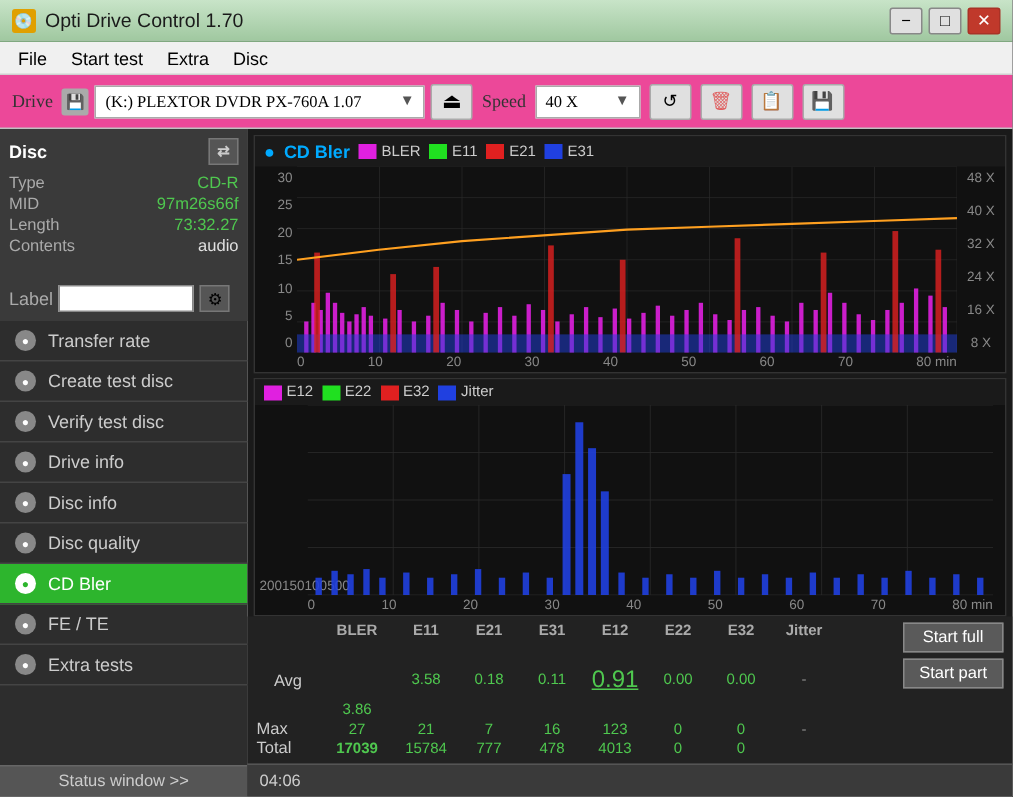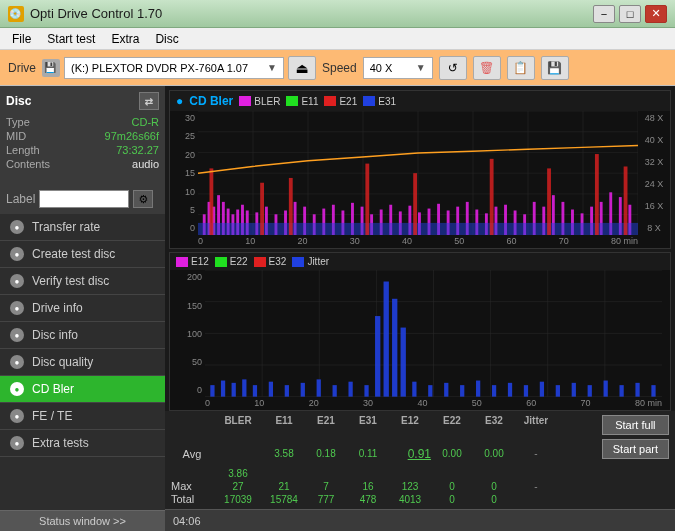--- a/index.html
+++ b/index.html
@@ -12,21 +12,21 @@
     .title-bar-title { font-size: 13px; font-weight: normal; color: #1a1a1a; }
     .title-bar-controls { display: flex; gap: 4px; }
     .tb-btn { width: 22px; height: 18px; border: 1px solid #888; background: #e0e0e0; display: flex; align-items: center; justify-content: center; cursor: pointer; font-size: 11px; border-radius: 2px; }
     .tb-btn.close { background: #c0392b; color: white; border-color: #a93226; }
     
     
     .menu-bar { display: flex; align-items: center; background: #f0f0f0; height: 22px; padding: 0 4px; border-bottom: 1px solid #d0d0d0; }
     .menu-item { padding: 2px 8px; cursor: pointer; font-size: 12px; }
     
     
-    .toolbar { display: flex; align-items: center; background: #fdba74; height: 36px; padding: 0 8px; gap: 6px; border-bottom: 1px solid #c0c0c0; }
+    .toolbar { display: flex; align-items: center; background: #ec4899; height: 36px; padding: 0 8px; gap: 6px; border-bottom: 1px solid #c0c0c0; font-family: Liberation Serif, serif; }
     .toolbar-label { font-size: 12px; color: #333; }
     .drive-dropdown { background: white; border: 1px solid #aaa; padding: 2px 6px; font-size: 11px; height: 22px; width: 220px; display: flex; align-items: center; justify-content: space-between; cursor: pointer; }
     .dropdown-arrow { font-size: 10px; color: #555; }
     .eject-btn { width: 28px; height: 24px; background: #e0e0e0; border: 1px solid #aaa; display: flex; align-items: center; justify-content: center; cursor: pointer; font-size: 14px; border-radius: 2px; }
     .speed-dropdown { background: white; border: 1px solid #aaa; padding: 2px 6px; font-size: 11px; height: 22px; width: 70px; display: flex; align-items: center; justify-content: space-between; cursor: pointer; }
     .toolbar-icon-btn { width: 28px; height: 24px; background: #e0e0e0; border: 1px solid #aaa; display: flex; align-items: center; justify-content: center; cursor: pointer; border-radius: 2px; }
     
     
     .main { display: flex; height: calc(531px - 28px - 22px - 36px); }
     
@@ -352,21 +352,21 @@
           <div class="legend-item">
             <span class="legend-color" style="background:#e02020;"></span>
             <span class="legend-label">E32</span>
           </div>
           <div class="legend-item">
             <span class="legend-color" style="background:#2040e0;"></span>
             <span class="legend-label">Jitter</span>
           </div>
         </div>
         <div style="flex:1;display:flex;position:relative;">
-          <div style="width:35px;display:flex;flex-direction:column;justify-content:space-between;align-items:flex-end;padding:2px 3px;font-size:9px;color:#888;">
+          <div style="width:35px;display:flex;flex-direction:row;justify-content:space-between;align-items:flex-end;padding:2px 3px;font-size:9px;color:#888;">
             <span>200</span>
             <span>150</span>
             <span>100</span>
             <span>50</span>
             <span>0</span>
           </div>
           <div style="flex:1;position:relative;">
             <svg width="100%" height="100%" viewBox="0 0 430 110" preserveAspectRatio="none">
 
               <line x1="0" y1="0" x2="430" y2="0" stroke="#2a2a2a" stroke-width="0.5"></line>
@@ -450,41 +450,41 @@
           <div style="width:42px;text-align:center;font-size:10px;color:#aaa;font-weight:bold;">E32</div>
           <div style="width:42px;text-align:center;font-size:10px;color:#aaa;font-weight:bold;">Jitter</div>
         </div>
 
         <div style="display:flex;align-items:center;margin-bottom:1px;">
           <div style="width:42px;font-size:11px;color:#ccc;text-align:center;">Avg</div>
           <div style="width:50px;text-align:center;font-size:10px;color:#4fc84f;margin-top:40px;">3.86</div>
           <div style="width:42px;text-align:center;font-size:10px;color:#4fc84f;">3.58</div>
           <div style="width:42px;text-align:center;font-size:10px;color:#4fc84f;">0.18</div>
           <div style="width:42px;text-align:center;font-size:10px;color:#4fc84f;">0.11</div>
-          <div style="width:42px;text-align:right;font-size:12px;color:#4fc84f;text-decoration:underline;">0.91</div>
+          <div style="width:42px;text-align:center;font-size:16px;color:#4fc84f;text-decoration:underline;">0.91</div>
           <div style="width:42px;text-align:center;font-size:10px;color:#4fc84f;">0.00</div>
           <div style="width:42px;text-align:center;font-size:10px;color:#4fc84f;">0.00</div>
           <div style="width:42px;text-align:center;font-size:10px;color:#888;">-</div>
         </div>
 
         <div style="display:flex;align-items:center;margin-bottom:1px;">
           <div style="width:42px;font-size:11px;color:#ccc;">Max</div>
           <div style="width:50px;text-align:center;font-size:10px;color:#4fc84f;">27</div>
           <div style="width:42px;text-align:center;font-size:10px;color:#4fc84f;">21</div>
           <div style="width:42px;text-align:center;font-size:10px;color:#4fc84f;">7</div>
           <div style="width:42px;text-align:center;font-size:10px;color:#4fc84f;">16</div>
           <div style="width:42px;text-align:center;font-size:10px;color:#4fc84f;">123</div>
           <div style="width:42px;text-align:center;font-size:10px;color:#4fc84f;">0</div>
           <div style="width:42px;text-align:center;font-size:10px;color:#4fc84f;">0</div>
           <div style="width:42px;text-align:center;font-size:10px;color:#888;">-</div>
         </div>
 
         <div style="display:flex;align-items:center;">
           <div style="width:42px;font-size:11px;color:#ccc;">Total</div>
-          <div style="width:50px;text-align:center;font-size:10px;color:#4fc84f;">17039</div>
+          <div style="width:50px;text-align:center;font-size:10px;color:#4fc84f;font-weight:bold;">17039</div>
           <div style="width:42px;text-align:center;font-size:10px;color:#4fc84f;">15784</div>
           <div style="width:42px;text-align:center;font-size:10px;color:#4fc84f;">777</div>
           <div style="width:42px;text-align:center;font-size:10px;color:#4fc84f;">478</div>
           <div style="width:42px;text-align:center;font-size:10px;color:#4fc84f;">4013</div>
           <div style="width:42px;text-align:center;font-size:10px;color:#4fc84f;">0</div>
           <div style="width:42px;text-align:center;font-size:10px;color:#4fc84f;">0</div>
           <div style="width:42px;text-align:center;font-size:10px;color:#888;"></div>
         </div>
       </div>
 

